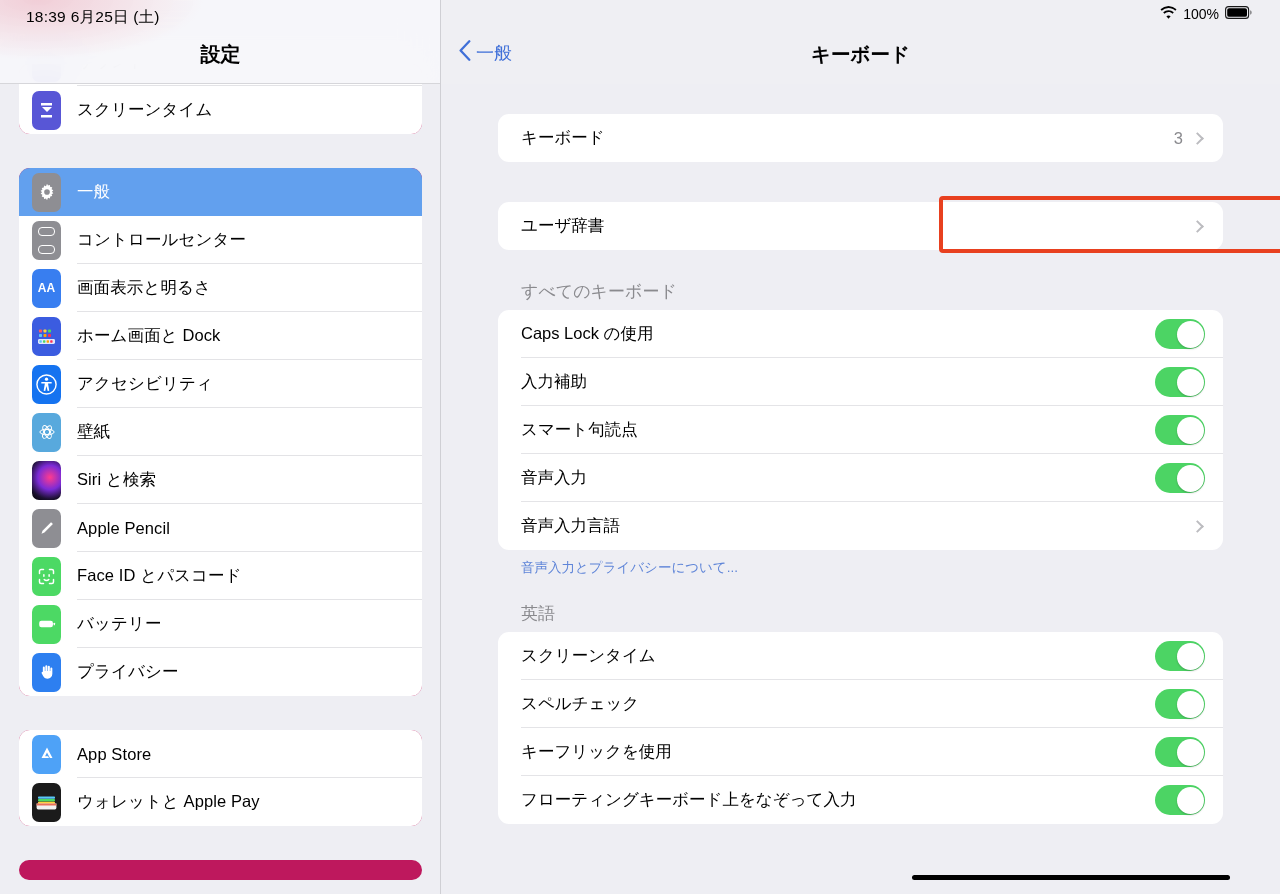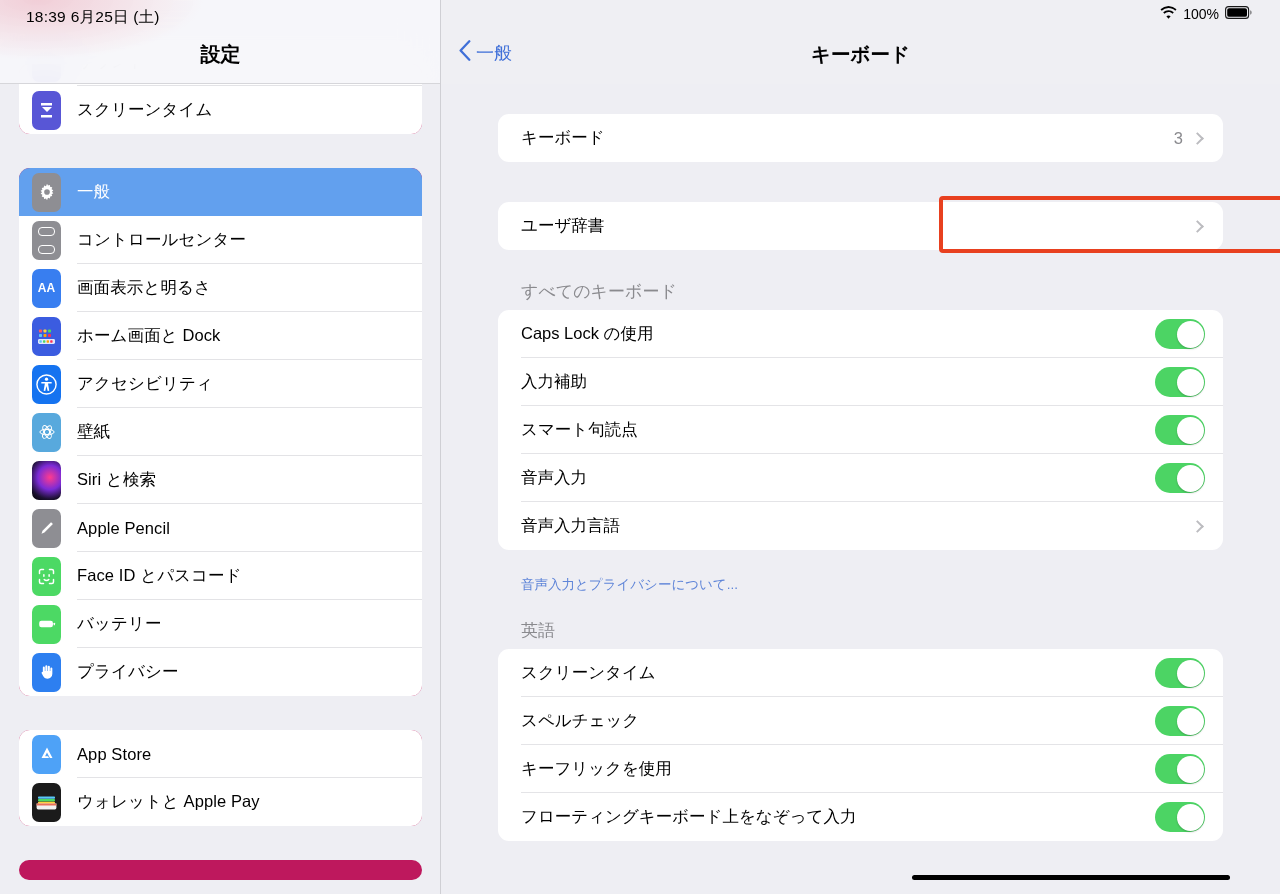--- a/index.html
+++ b/index.html
@@ -170,21 +170,21 @@
     width:9px; height:9px;
     border-right:2px solid #bcbcc0; border-top:2px solid #bcbcc0;
     transform:rotate(45deg); flex:0 0 9px; margin-right:3px;
   }
   .d-head {
     font-size:17px; color:#8a8a8e;
     padding:0 0 7px 80px;
   }
   .d-foot {
     font-size:13.5px; color:#5f85d8;
-    padding:26px 0 0 80px;
+    padding:9px 0 0 80px;
   }
   .toggle {
     width:50px; height:30px; border-radius:15px;
     background:#4cd464; position:relative; flex:0 0 50px;
     cursor:pointer;
   }
   .toggle .knob {
     position:absolute; top:1.5px; right:1.5px;
     width:27px; height:27px; border-radius:50%;
     background:#fff;

